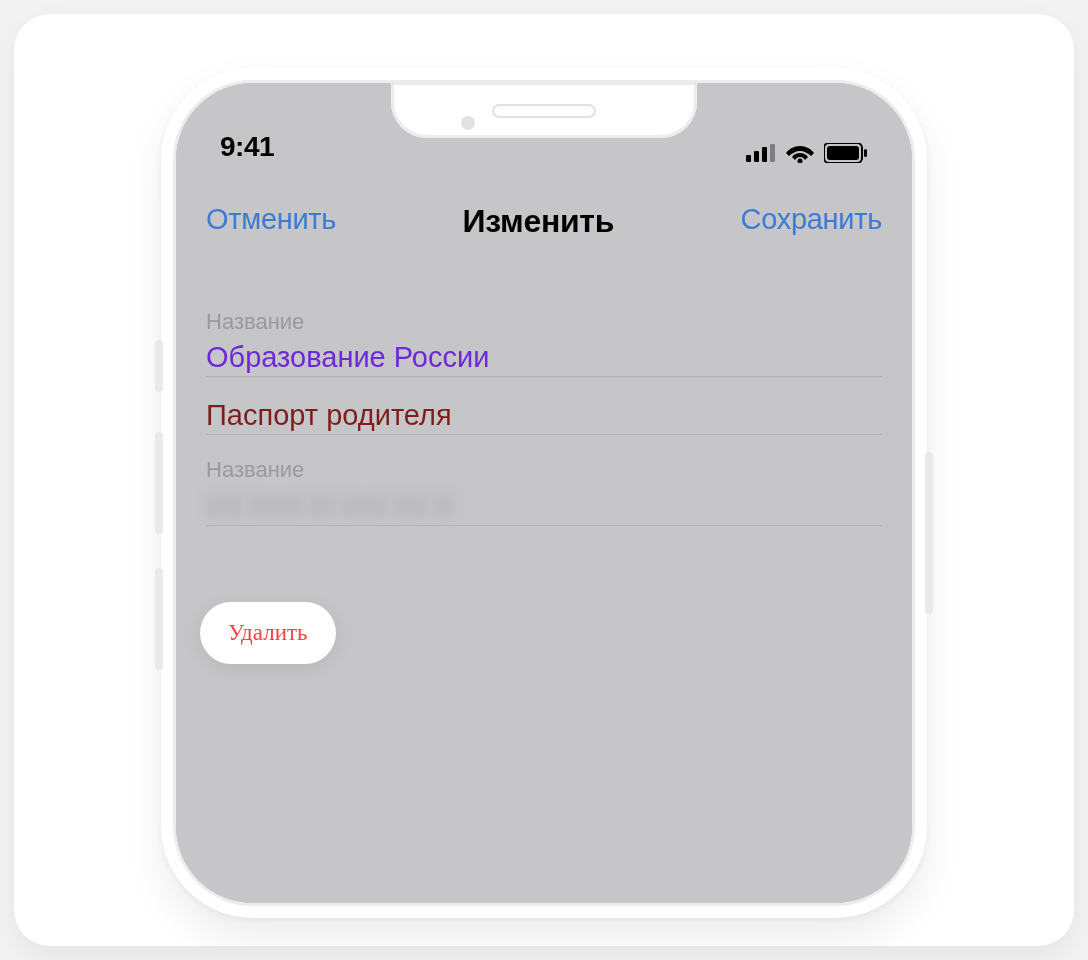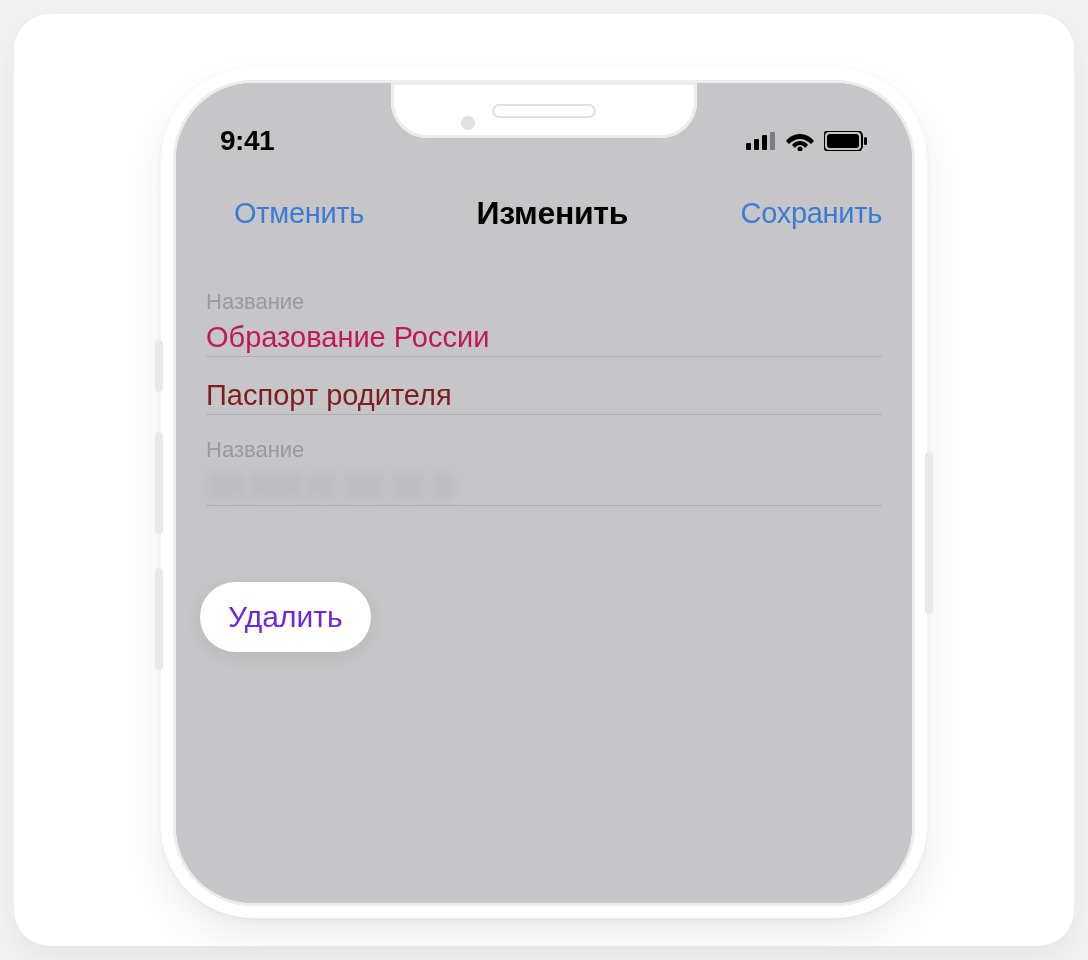--- a/index.html
+++ b/index.html
@@ -92,43 +92,41 @@
     }
     .screen {
       background: #c6c6c8;
       min-height: 820px;
       position: relative;
       padding-top: 36px;
     }
     .status-bar {
       display: flex;
       justify-content: space-between;
-      align-items: center;
+      align-items: flex-end;
       padding: 0 44px;
       height: 44px;
-      margin-bottom: 20px;
+      margin-bottom: 40px;
     }
     .time {
       font-size: 28px;
       font-weight: 600;
       color: #000;
       letter-spacing: -0.5px;
     }
     .status-icons {
       display: flex;
       align-items: center;
       gap: 10px;
     }
     .nav-bar {
       display: flex;
       justify-content: space-between;
-      align-items: center;
       padding: 0 30px;
       height: 60px;
-      margin-left: 28px;
     }
     .nav-btn {
       font-size: 29px;
       font-weight: 400;
       color: #3b7bd6;
       letter-spacing: -0.3px;
     }
     .nav-title {
       font-size: 32px;
       font-weight: 600;
@@ -143,21 +141,21 @@
       padding: 10px 0 2px 0;
       margin-bottom: 12px;
     }
     .field-label {
       font-size: 22px;
       color: #9a9a9d;
       margin-bottom: 6px;
     }
     .field-value {
       font-size: 29px;
-      color: #be185d;
+      color: #6d28d9;
     }
     .field-value.muted {
       color: #7f1d1d;
     }
     .blurred-row {
       display: flex;
       gap: 6px;
       padding-top: 4px;
       padding-bottom: 4px;
     }
@@ -170,22 +168,23 @@
     .delete-pill {
       display: inline-block;
       background: #ffffff;
       border-radius: 40px;
       padding: 18px 28px;
       margin-top: 64px;
       margin-left: -6px;
       box-shadow: 0 4px 18px rgba(0,0,0,0.08);
     }
     .delete-text {
-      font-size: 30px;
-      color: #6d28d9;
+      font-size: 23px;
+      color: #ef4444;
+      font-family: Liberation Serif, serif;
     }
   </style>
 </head>
 <body>
 
 <div class="card">
   <div class="phone-frame">
     <div class="side-btn left1"></div>
     <div class="side-btn left2"></div>
     <div class="side-btn left3"></div>

